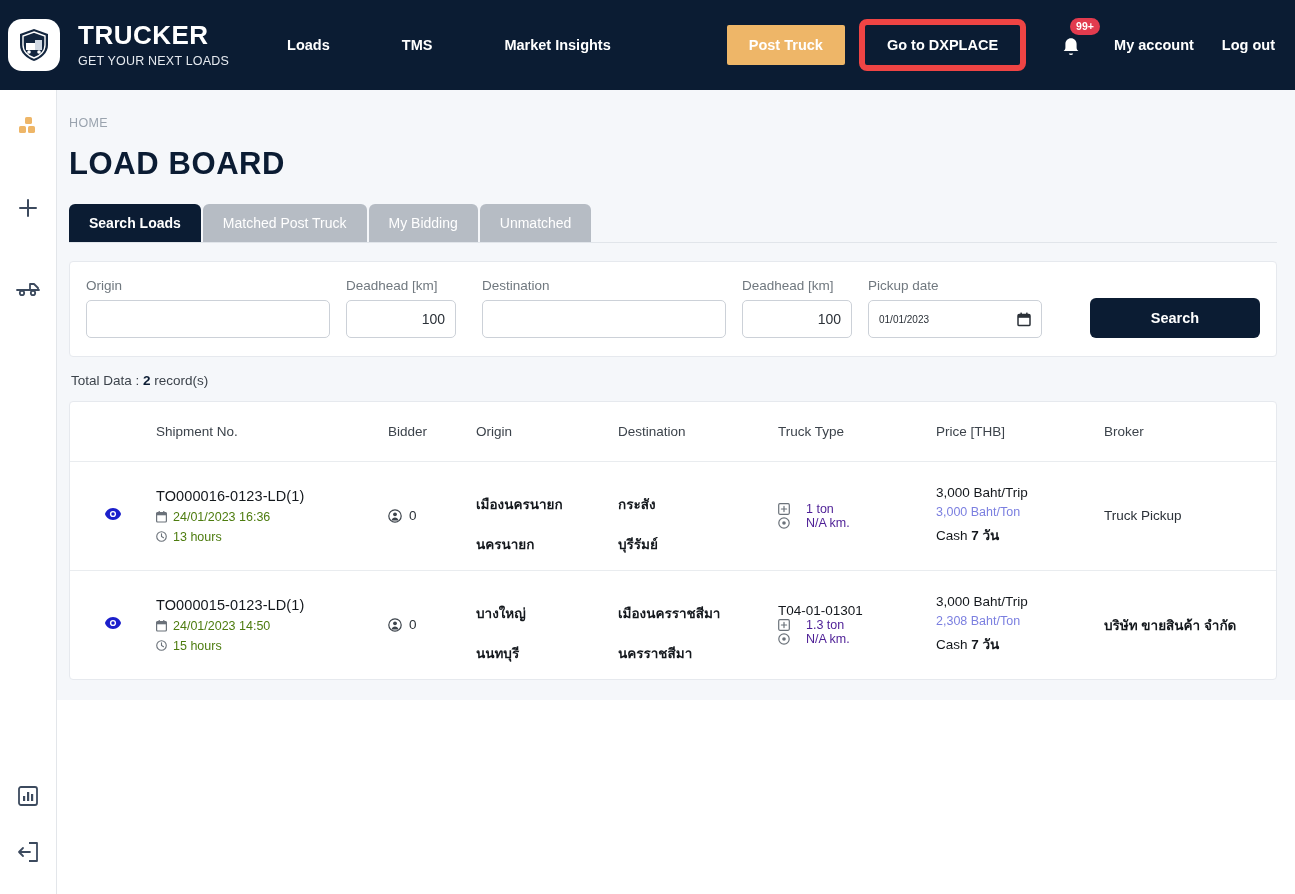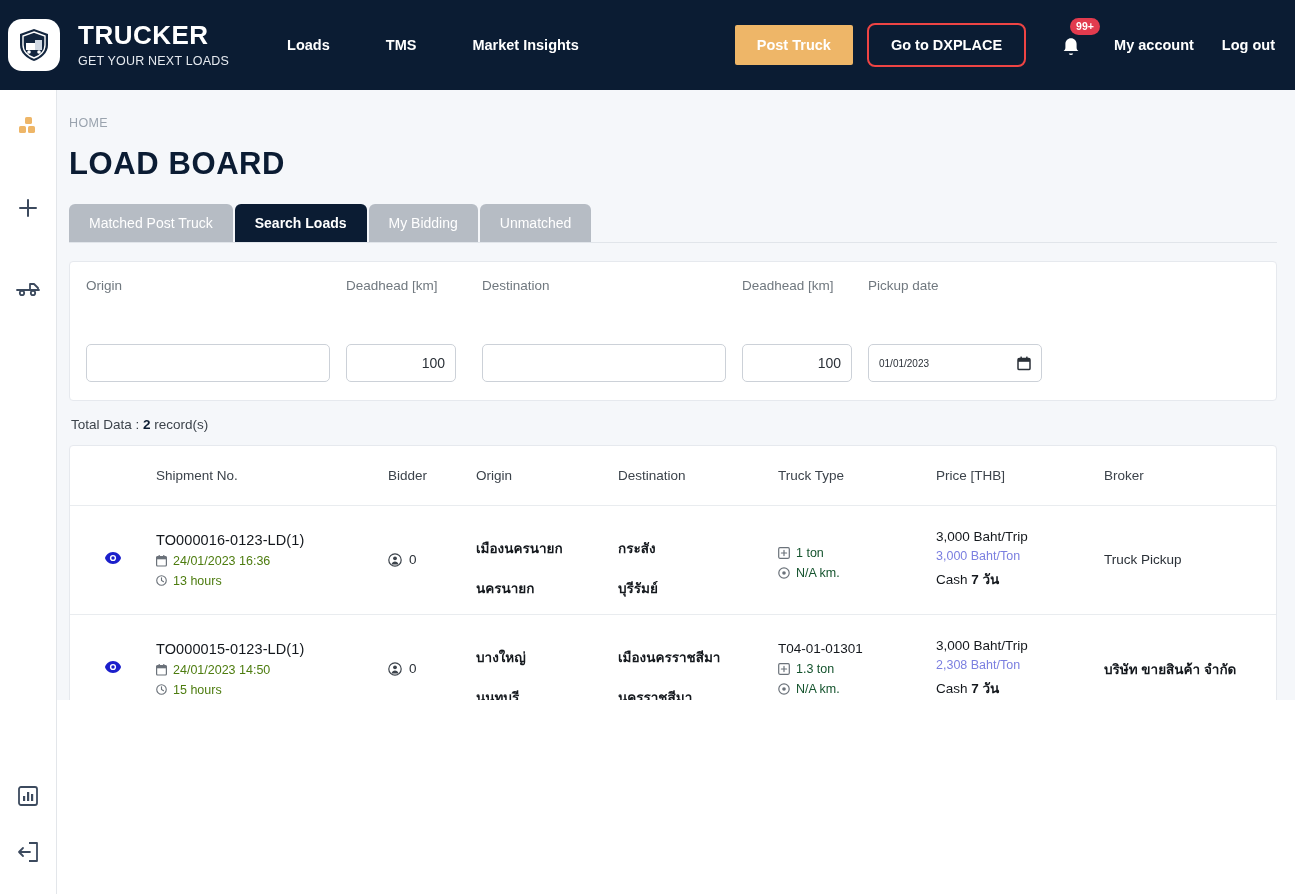--- a/index.html
+++ b/index.html
@@ -29,32 +29,32 @@
     color:#ffffff;
   }
   .brand-sub {
     font-size: 12.5px; letter-spacing: .2px; color:#e6eaf0; margin-top: 4px;
   }
   .nav-links { display:flex; align-items:center; margin-left: 58px; }
   .nav-link {
     color:#ffffff; font-size: 14.5px; font-weight: 700;
     text-decoration:none; white-space: nowrap;
   }
-  .nav-link + .nav-link { margin-left: 56px; text-align: right; }
+  .nav-link + .nav-link { margin-left: 72px; text-align: right; }
   .nav-right {
     margin-left: auto; display:flex; align-items:center; padding-right: 20px;
   }
   .btn-post {
     background: #eeb668; color:#ffffff; border:none;
     font-size: 14.5px; font-weight: 700;
     padding: 12px 22px; border-radius: 2px; cursor:pointer;
     font-family: inherit;
   }
   .btn-dx {
-    background: transparent; color:#ffffff; border: 2px solid #ef4444;
+    background: transparent; color:#ffffff; border: 6px solid #ef4444;
     font-size: 14.5px; font-weight: 700;
     padding: 12px 22px; border-radius: 8px; cursor:pointer;
     margin-left: 14px; font-family: inherit;
   }
   .bell-wrap { position: relative; margin-left: 34px; width: 26px; height: 34px; }
   .bell-badge {
     position:absolute; top:-10px; left: 10px;
     background:#e23b4e; color:#ffffff;
     font-size: 10.5px; font-weight: 700;
     border-radius: 10px; padding: 2px 6px; line-height: 1.2;
@@ -111,21 +111,21 @@
     padding: 16px 16px 18px 16px;
     display:flex; align-items:flex-end;
   }
   .field { display:flex; flex-direction:column; }
   .field-label {
     font-size: 13.5px; color:#70787f; margin-bottom: 7px;
   }
   .inp {
     height: 38px; border:1px solid #ccd1d8; border-radius:5px;
     background:#ffffff; font-size:14px; color:#2b3138;
-    padding: 0 10px; font-family: inherit; outline:none;margin-top:44px;
+    padding: 0 10px; font-family: inherit; outline:none;
   }
   .inp-wide { width: 244px; }
   .inp-num  { width: 110px; text-align:right; }
   .inp-date { width: 174px; display:flex; align-items:center; justify-content:space-between; }
   .date-text { font-size:10px; color:#2b3138; }
   .gap-s { margin-left: 16px; }
   .gap-m { margin-left: 26px; }
   .btn-search {
     margin-left: auto; background:#0b1c33; color:#ffffff; border:none;
     border-radius: 6px; width: 170px; height: 40px;
@@ -162,22 +162,22 @@
 
   .ship-no { font-size: 14.5px; color:#14181d; letter-spacing:.1px; }
   .meta-row {
     display:flex; align-items:center; gap:6px;
     font-size: 12.5px; color:#4d7c0f; margin-top: 6px;
   }
   .bid-cell { display:flex; align-items:center; gap:7px; font-size:13.5px; color:#2b3138; }
   .th-txt { font-weight:700; font-size:13.5px; color:#14181d; line-height:1.55;margin-top:19px; }
   .truck-code { font-size:13.5px; color:#14181d; }
   .truck-meta {
-    display:flex; align-items:center; gap:6px;
-    font-size:12.5px; color:#14532d; margin-top: 6px;
+    display:flex; align-items:center; gap:16px;
+    font-size:12.5px; color:#4c1d95; 
   }
   .price-main { font-size:13.5px; color:#14181d; }
   .price-ton  { font-size:12.5px; color:#7b7fe0; margin-top: 5px; }
   .price-term { font-size:13.5px; color:#14181d; margin-top: 5px; font-weight:700; }
   .price-term .lt { font-weight:400; }
   .broker-plain { font-size:13.5px; color:#2b3138; }
   .broker-th { font-size:13.5px; color:#14181d; font-weight:700; }
 
   svg { display:block; }
 </style>
@@ -264,22 +264,22 @@
   </div>
 </div>
 
 <div class="main">
   <div class="inner">
 
     <div class="breadcrumb">HOME</div>
     <div class="page-title">LOAD BOARD</div>
 
     <div class="tabs">
+      <button class="tab active">Search Loads</button>
       <button class="tab">Matched Post Truck</button>
-      <button class="tab active">Search Loads</button>
       <button class="tab">My Bidding</button>
       <button class="tab">Unmatched</button>
     </div>
 
     <div class="search-card">
       <div class="field">
         <span class="field-label">Origin</span>
         <input class="inp inp-wide" type="text" value="" style="">
       </div>
 
@@ -304,20 +304,21 @@
           <span class="date-text">01/01/2023</span>
           <svg width="14" height="15" viewBox="0 0 14 15">
             <rect x="1" y="2.6" width="12" height="11" rx="1.2" fill="none" stroke="#2b3138" stroke-width="1.5"></rect>
             <rect x="1" y="2.6" width="12" height="3.2" fill="#2b3138"></rect>
             <rect x="3.4" y="0.6" width="1.5" height="3" fill="#2b3138"></rect>
             <rect x="9.1" y="0.6" width="1.5" height="3" fill="#2b3138"></rect>
           </svg>
         </div>
       </div>
 
+      <button class="btn-search">Search</button>
     </div>
 
     <div class="total-line">
       <span>Total Data : </span><b>2</b><span> record(s)</span>
     </div>
 
     <div class="table-card">
       <table>
         <thead>
           <tr>

